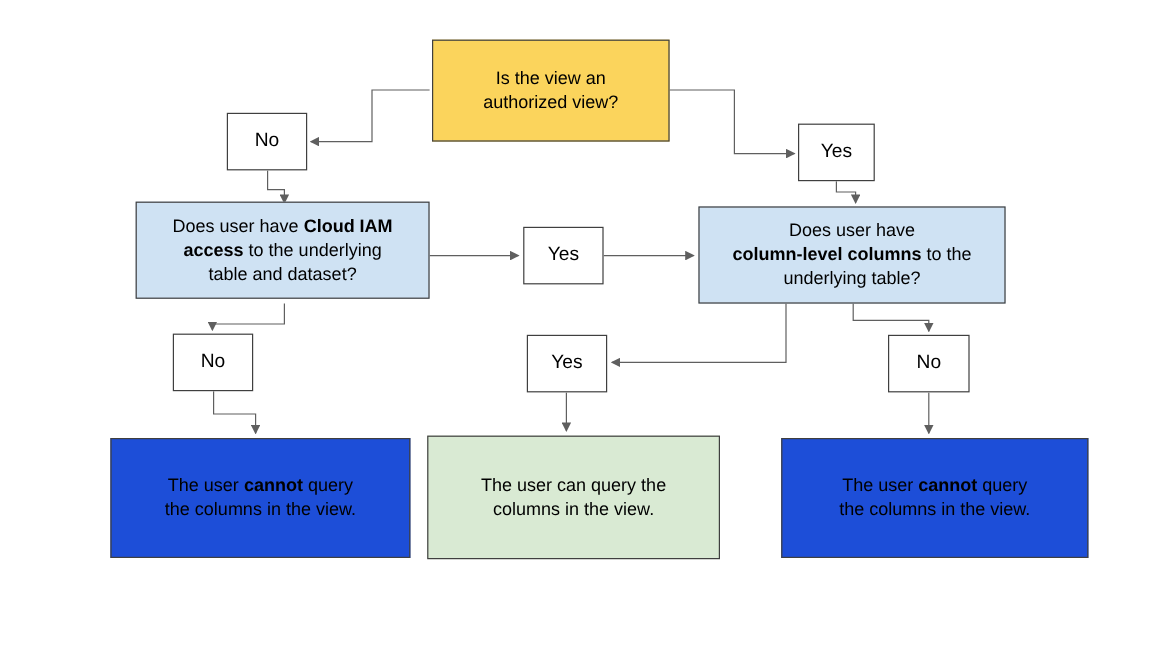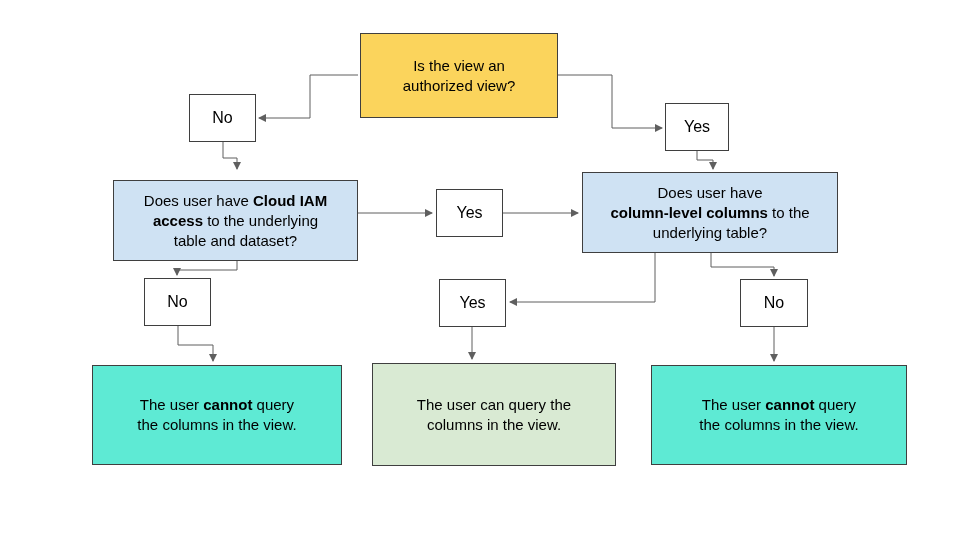--- a/index.html
+++ b/index.html
@@ -40,21 +40,21 @@
     white-space: pre-line;
     display: block;
     padding: 0 4px;
   }
   .small-label {
     font-size: 16px;
     line-height: 18px;
   }
   .q-yellow  { background: #FBD45C; }
   .q-blue    { background: #CFE2F3; }
-  .out-gray  { background: #5eead4; }
+  .out-gray  { background: #1d4ed8; }
   .out-green { background: #D9EAD3; }
   b { font-weight: bold; }
 </style>
 </head>
 <body>
 
 <div id="canvas">
 
   <svg id="connectors" width="960" height="540" viewBox="0 0 960 540">
     <defs>
@@ -84,21 +84,21 @@
   </div>
 
   <div class="node small-label" style="left:189px; top:94px; width:67px; height:48px;">
     <span class="box-text">No</span>
   </div>
 
   <div class="node small-label" style="left:665px; top:103px; width:64px; height:48px;">
     <span class="box-text">Yes</span>
   </div>
 
-  <div class="node q-blue" style="left:113px; top:180px; width:245px; height:81px;">
+  <div class="node q-blue" style="left:113px; top:168px; width:245px; height:81px;">
     <span class="box-text"><span>Does user have </span><b>Cloud IAM
 access</b><span> to the underlying
 table and dataset?</span></span>
   </div>
 
   <div class="node small-label" style="left:436px; top:189px; width:67px; height:48px;">
     <span class="box-text">Yes</span>
   </div>
 
   <div class="node q-blue" style="left:582px; top:172px; width:256px; height:81px;">
@@ -117,21 +117,21 @@
 
   <div class="node small-label" style="left:740px; top:279px; width:68px; height:48px;">
     <span class="box-text">No</span>
   </div>
 
   <div class="node out-gray" style="left:92px; top:365px; width:250px; height:100px;">
     <span class="box-text"><span>The user </span><b>cannot</b><span> query
 the columns in the view.</span></span>
   </div>
 
-  <div class="node out-green" style="left:372px; top:363px; width:244px; height:103px;justify-content:center;">
+  <div class="node out-green" style="left:356px; top:363px; width:244px; height:103px;justify-content:center;">
     <span class="box-text"><span>The user can query the
 columns in the view.</span></span>
   </div>
 
   <div class="node out-gray" style="left:651px; top:365px; width:256px; height:100px;">
     <span class="box-text"><span>The user </span><b>cannot</b><span> query
 the columns in the view.</span></span>
   </div>
 
 </div>

